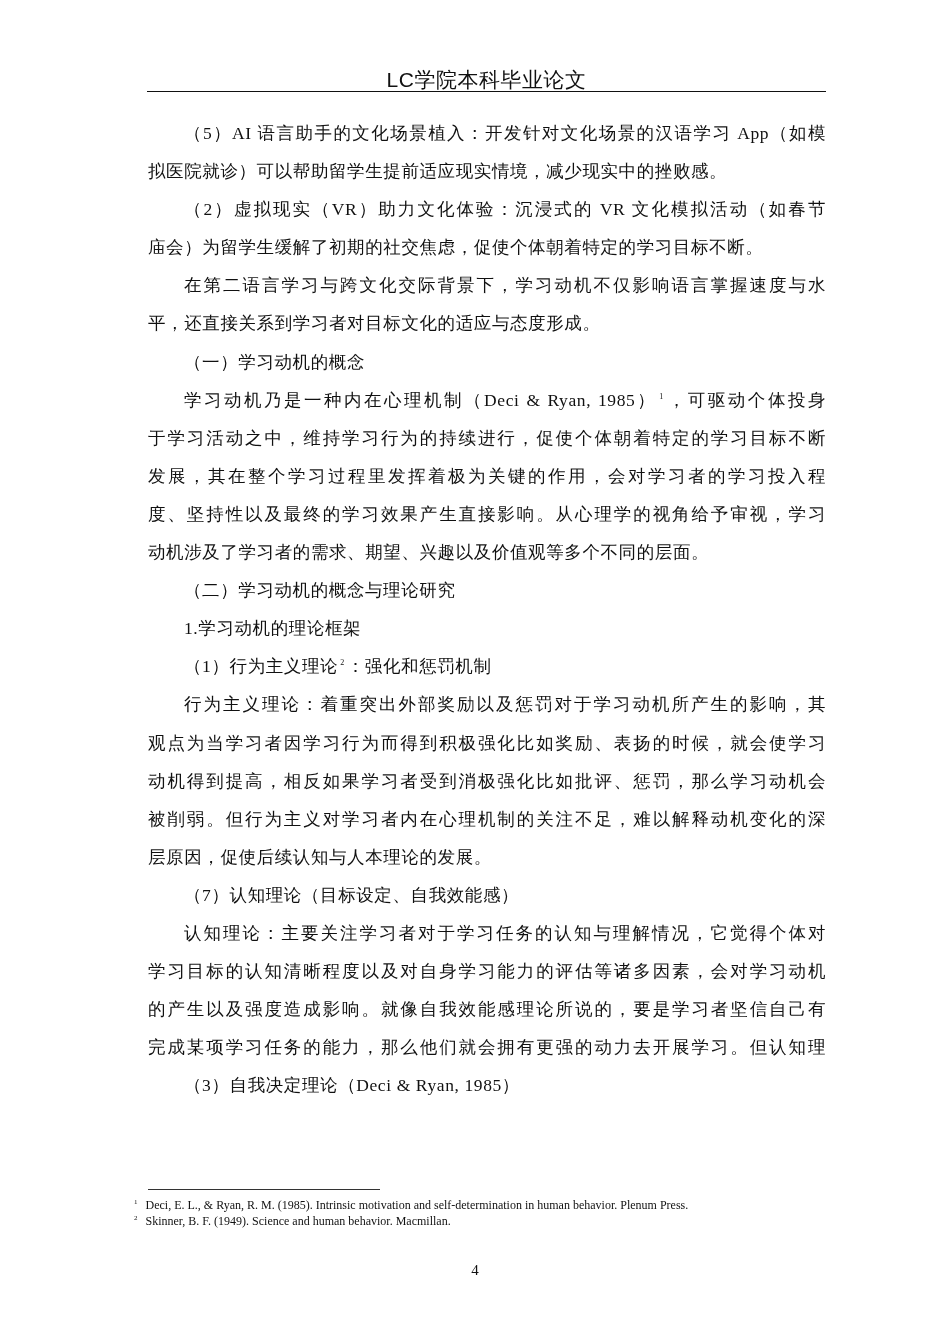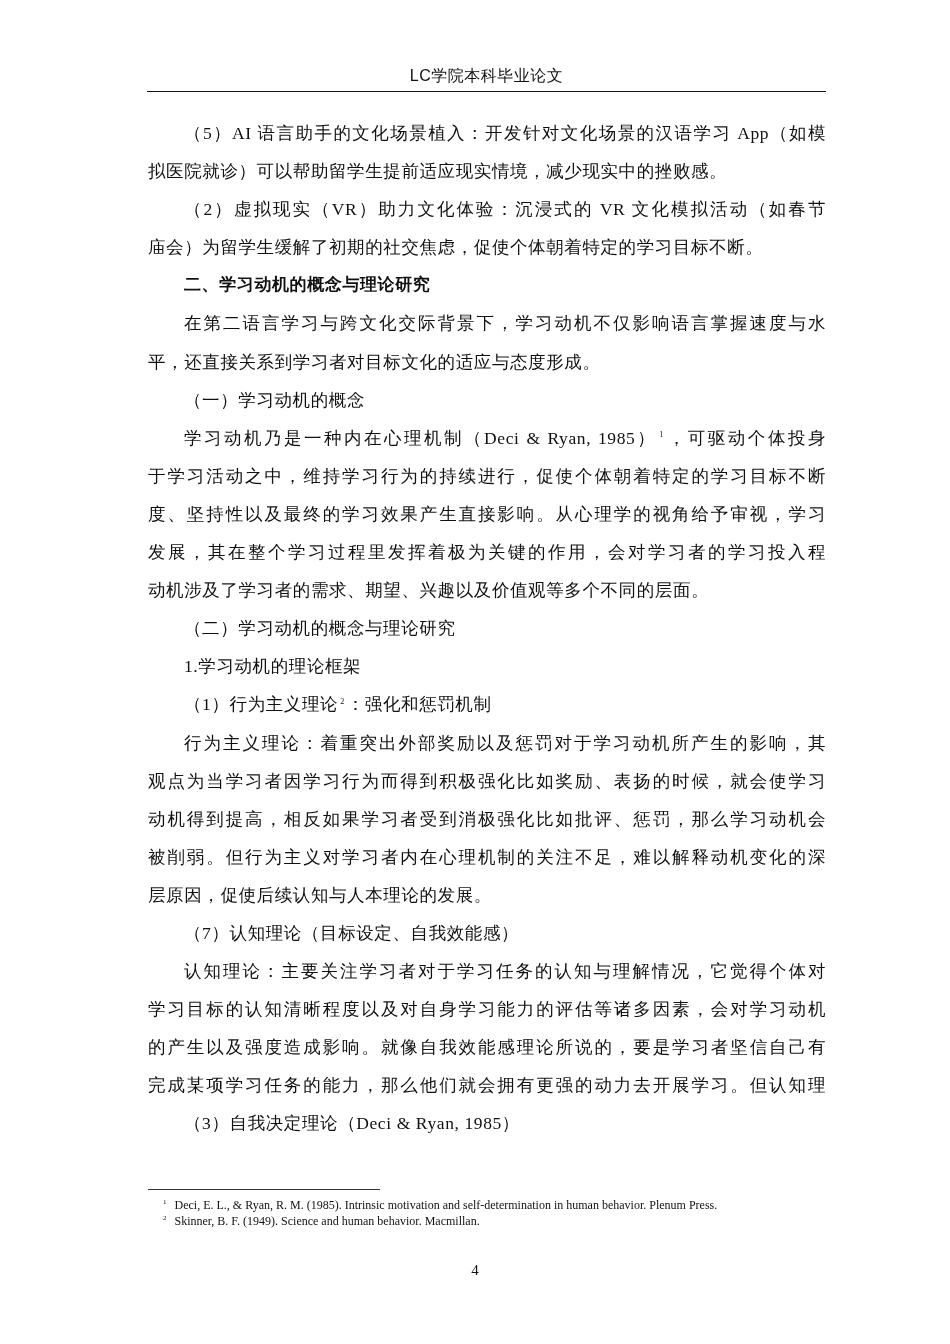--- a/index.html
+++ b/index.html
@@ -1,54 +1,53 @@
 <!DOCTYPE html>
 <html><head>
 <meta charset="utf-8">
 <style>
   html, body { margin: 0; padding: 0; background: #ffffff; }
   body { width: 950px; height: 1344px; position: relative; overflow: hidden;
          font-family: "Liberation Serif", "DejaVu Serif", serif; color: #111; }
   .page { position: absolute; left: 0; top: 0; width: 950px; height: 1344px; background: #fff; }
   .header { position: absolute; left: 147px; top: 66px; width: 679px; text-align: center;
-            font-family: "Liberation Sans", "DejaVu Sans", sans-serif; font-size: 16px; letter-spacing: 0.5px; }
+            font-family: "Liberation Sans", "DejaVu Sans", sans-serif; font-size: 21px; letter-spacing: 0.5px; }
   .header-rule { position: absolute; left: 147px; top: 91px; width: 679px; height: 0; border-top: 1.5px solid #111; }
   .body { position: absolute; left: 148px; top: 114px; width: 678px; }
   .line { height: 38.1px; line-height: 38.1px; font-size: 17.5px; white-space: nowrap; letter-spacing: 0.6px; overflow: visible; }
   .indent { padding-left: 36px; }
   .bold { font-family: "Liberation Sans", "DejaVu Sans", sans-serif; font-weight: bold; font-size: 17px; }
   sup { font-size: 8px; vertical-align: super; line-height: 0; margin: 0 2px; }
   .justify { text-align: justify; text-align-last: justify; }
   .fn-rule { position: absolute; left: 148px; top: 1189px; width: 232px; border-top: 1px solid #333; }
-  .footnotes { position: absolute; left: 161px; top: 1198px; width: 680px; font-size: 12px; line-height: 15.5px; font-family: Liberation Serif, serif; }
+  .footnotes { position: absolute; left: 132px; top: 1198px; width: 680px; font-size: 12px; line-height: 15.5px; font-family: Liberation Serif, serif; }
   .fn { white-space: nowrap; }
   .fn sup { font-size: 7px; margin-right: 8px; margin-left: 2px; }
   .page-number { position: absolute; left: 0; width: 950px; top: 1262px; text-align: center;
                  font-size: 15px; font-family: "Liberation Serif", serif; }
 </style>
 </head>
 <body>
 
 <div class="page">
   <div class="header">LC学院本科毕业论文</div>
   <div class="header-rule"></div>
 
   <div class="body" id="body">
       <div class="line indent justify">（5）AI 语言助手的文化场景植入：开发针对文化场景的汉语学习 App（如模</div>
       <div class="line">拟医院就诊）可以帮助留学生提前适应现实情境，减少现实中的挫败感。</div>
       <div class="line indent justify">（2）虚拟现实（VR）助力文化体验：沉浸式的 VR 文化模拟活动（如春节</div>
       <div class="line">庙会）为留学生缓解了初期的社交焦虑，促使个体朝着特定的学习目标不断。</div>
-      <div class="line indent bold">二、学习动机的概念与理论研究</div>
       <div class="line indent justify">在第二语言学习与跨文化交际背景下，学习动机不仅影响语言掌握速度与水</div>
       <div class="line">平，还直接关系到学习者对目标文化的适应与态度形成。</div>
       <div class="line indent">（一）学习动机的概念</div>
       <div class="line indent justify"><span>学习动机乃是一种内在心理机制（Deci &amp; Ryan, 1985）</span><sup>1</sup><span>，可驱动个体投身</span></div>
       <div class="line justify">于学习活动之中，维持学习行为的持续进行，促使个体朝着特定的学习目标不断</div>
+      <div class="line justify">发展，其在整个学习过程里发挥着极为关键的作用，会对学习者的学习投入程</div>
       <div class="line justify">度、坚持性以及最终的学习效果产生直接影响。从心理学的视角给予审视，学习</div>
-      <div class="line justify">发展，其在整个学习过程里发挥着极为关键的作用，会对学习者的学习投入程</div>
       <div class="line">动机涉及了学习者的需求、期望、兴趣以及价值观等多个不同的层面。</div>
       <div class="line indent">（二）学习动机的概念与理论研究</div>
       <div class="line indent">1.学习动机的理论框架</div>
       <div class="line indent"><span>（1）行为主义理论</span><sup>2</sup><span>：强化和惩罚机制</span></div>
       <div class="line indent justify">行为主义理论：着重突出外部奖励以及惩罚对于学习动机所产生的影响，其</div>
       <div class="line justify">观点为当学习者因学习行为而得到积极强化比如奖励、表扬的时候，就会使学习</div>
       <div class="line justify">动机得到提高，相反如果学习者受到消极强化比如批评、惩罚，那么学习动机会</div>
       <div class="line justify">被削弱。但行为主义对学习者内在心理机制的关注不足，难以解释动机变化的深</div>
       <div class="line">层原因，促使后续认知与人本理论的发展。</div>
       <div class="line indent">（7）认知理论（目标设定、自我效能感）</div>

